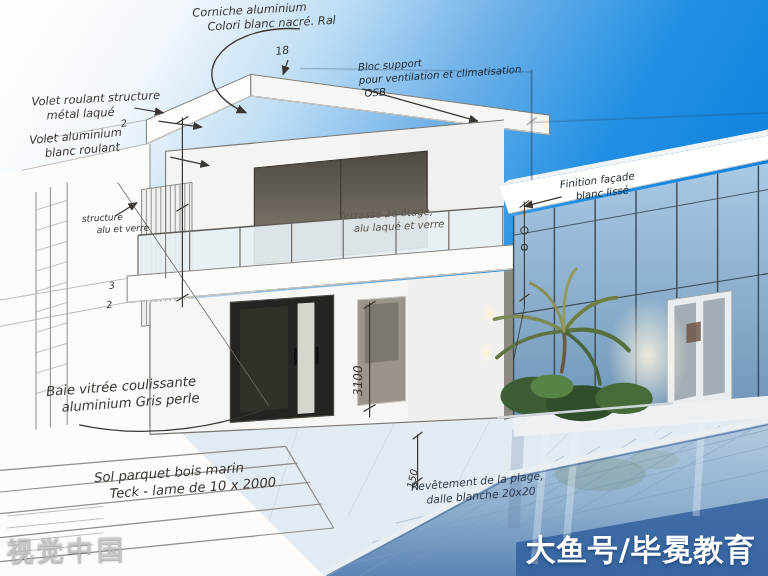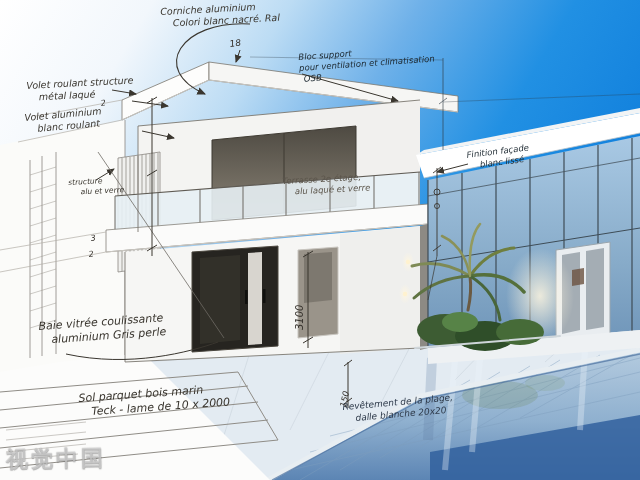--- a/index.html
+++ b/index.html
@@ -333,14 +333,15 @@
   </div>
 
   <div class="dim" style="left:229px;top:39px;transform:rotate(-8deg);">18</div>
   <div class="dim" style="left:294px;top:330px;transform:rotate(-90deg);font-size:10px;">3100</div>
   <div class="dim" style="left:338px;top:406px;transform:rotate(-78deg);font-size:8.5px;">150</div>
   <div class="dim" style="left:100px;top:99px;transform:rotate(-10deg);font-size:8px;">2</div>
   <div class="dim" style="left:90px;top:234px;transform:rotate(-8deg);font-size:8px;">3</div>
   <div class="dim" style="left:88px;top:250px;transform:rotate(-8deg);font-size:8px;">2</div>
 
   <div class="wm-left">视觉中国</div>
+  <div class="wm-right">大鱼号/毕冕教育</div>
 
 </div>
 
 </body></html>

